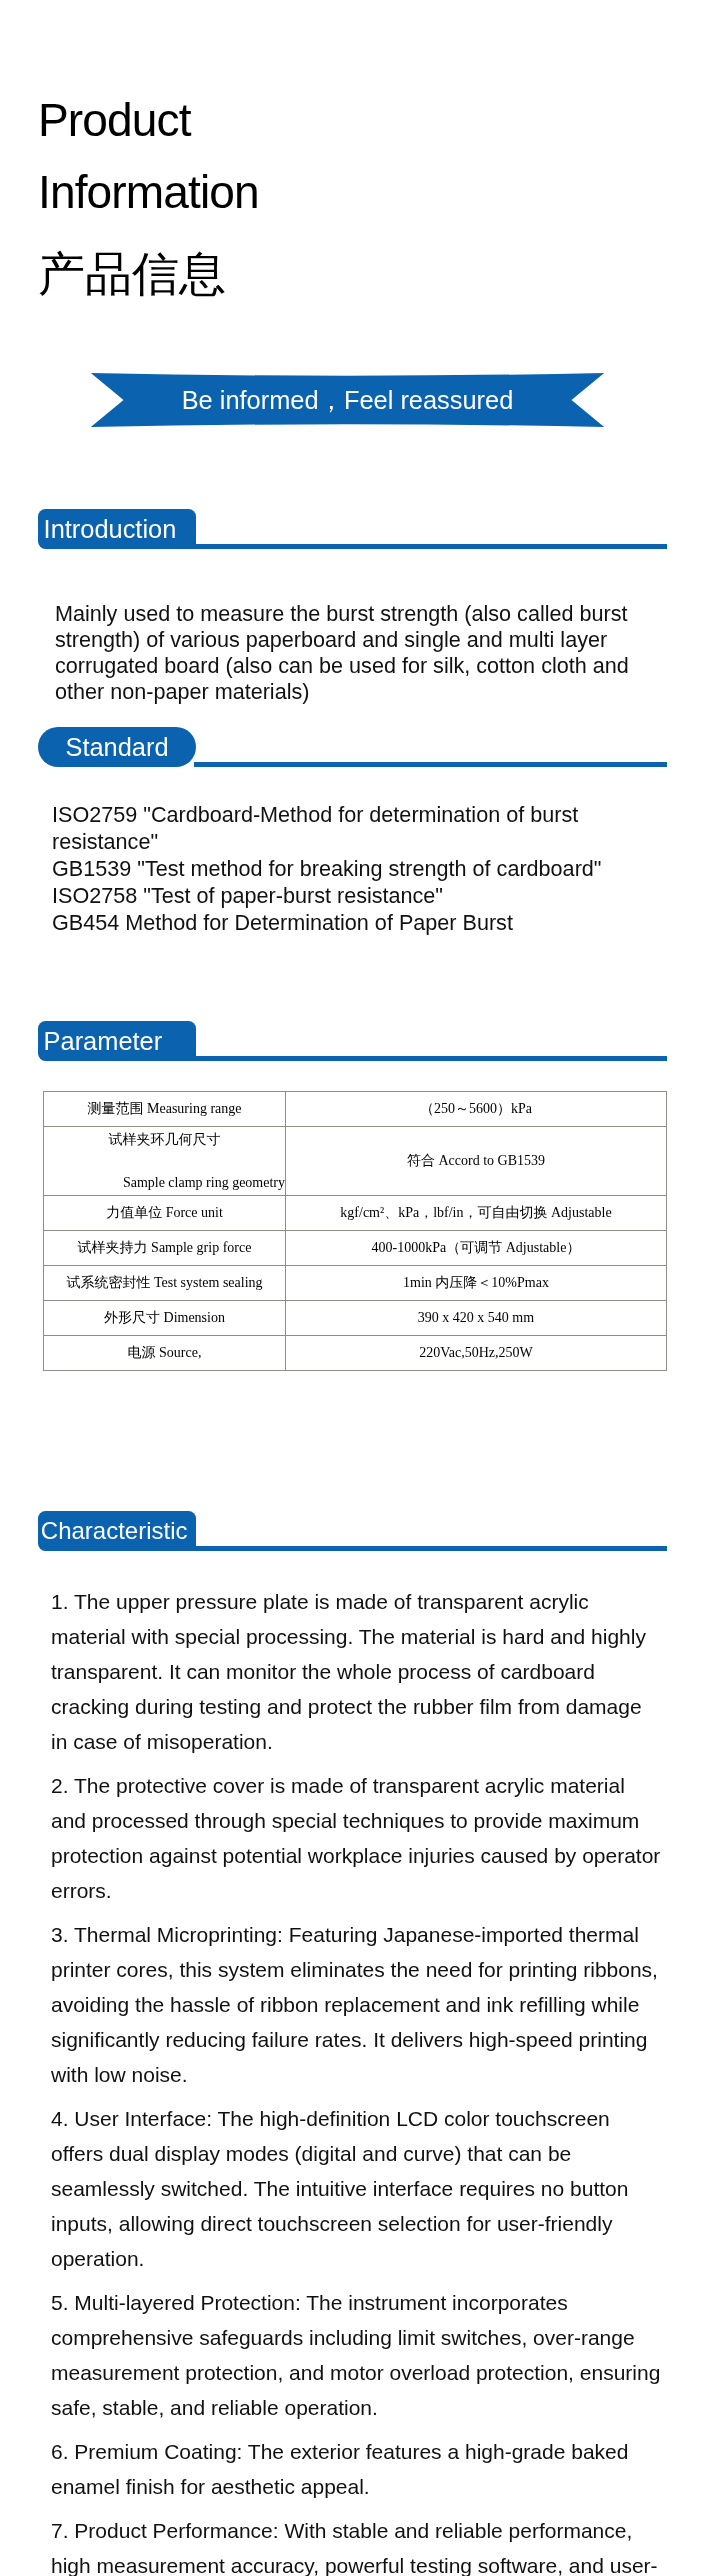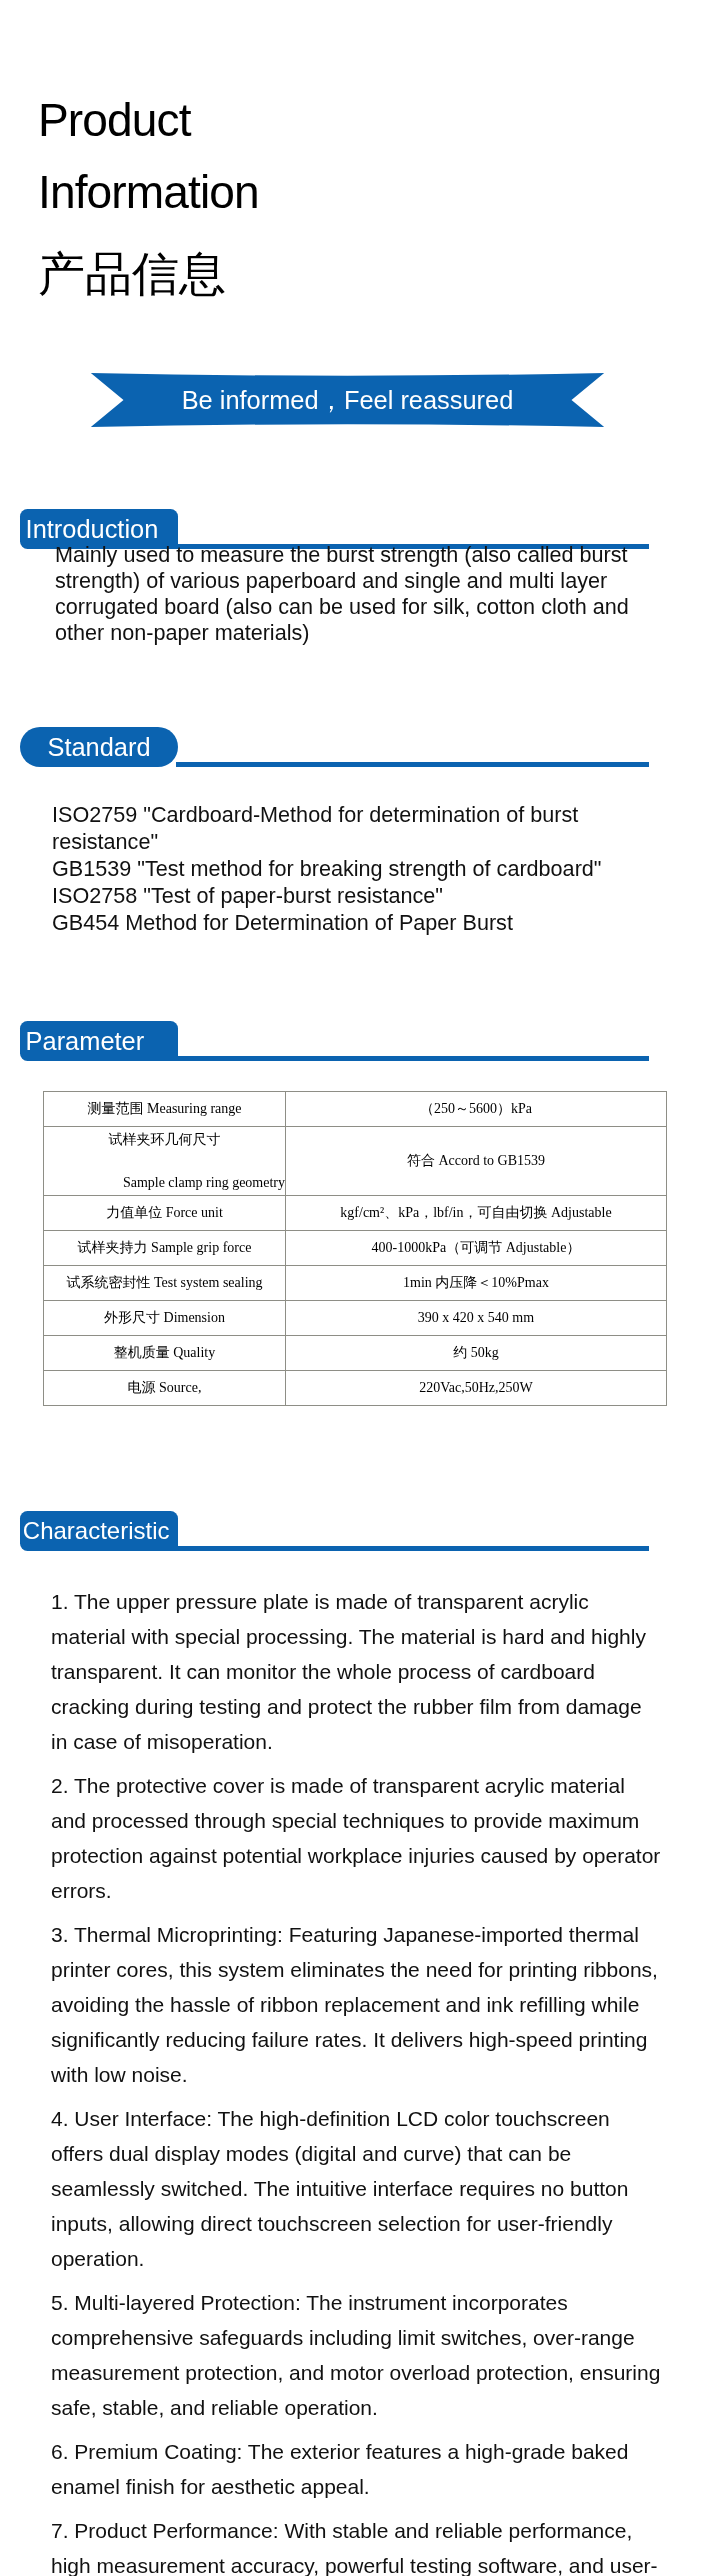--- a/index.html
+++ b/index.html
@@ -10,28 +10,28 @@
   #title1 { top: 92px; }
   #title2 { top: 164px; }
   .title-cn { position: absolute; left: 38px; top: 246px; font-size: 47px; line-height: 56px;
               font-family: "DejaVu Sans", sans-serif; color: #000; text-align: right; }
 
   .banner { position: absolute; left: 89px; top: 372px; width: 517px; height: 56px; }
   .banner svg { position: absolute; left: 0; top: 0; }
   .banner-text { position: absolute; left: 0; right: 0; top: 0; height: 56px; line-height: 56px;
                  text-align: center; color: #fff; font-size: 25.4px; font-weight: normal; }
 
-  .sec-head { position: absolute; left: 20px; width: 629px; height: 40px; }
+  .sec-head { position: absolute; left: 38px; width: 629px; height: 40px; }
   .sec-tab { position: absolute; left: 0; top: 0; height: 40px; width: 158px; background: #0b63b0;
              border-radius: 7.5px 7.5px 0 7.5px; color: #fff; font-size: 25.4px; line-height: 40px; box-sizing: border-box;
              padding-left: 5.6px; white-space: nowrap; overflow: hidden; }
   .sec-tab.center { text-align: center; padding-left: 0; border-radius: 20px; }
   .sec-line { position: absolute; left: 156px; right: 0; bottom: 0; height: 4.7px; background: #0b63b0; }
 
-  .intro-text { position: absolute; left: 55px; top: 542px; width: 602px; font-size: 21.6px; line-height: 26px; color: #111; }
+  .intro-text { position: absolute; left: 55px; top: 601px; width: 602px; font-size: 21.6px; line-height: 26px; color: #111; }
   .std-list { position: absolute; left: 52px; top: 801px; width: 611px; font-size: 21.6px; line-height: 27px; color: #111; }
   .std-list div { margin: 0; }
 
   table.params { position: absolute; left: 43px; top: 1091px; width: 624px; border-collapse: collapse;
                  font-family: "Liberation Serif", "DejaVu Serif", serif; font-size: 14px; color: #000000; }
   table.params td { border: 1.9px solid #8e8e86; text-align: center; vertical-align: middle; padding: 0;
                     height: 34px; white-space: nowrap; overflow: hidden; }
   table.params td.k { width: 241px; }
   table.params tr.tall td { height: 68px; }
   .k-stack { display: flex; flex-direction: column; justify-content: space-between; height: 60px; }
@@ -100,24 +100,20 @@
   </tr>
   <tr>
     <td class="k">试系统密封性 Test system sealing</td>
     <td>1min 内压降＜10%Pmax</td>
   </tr>
   <tr>
     <td class="k">外形尺寸 Dimension</td>
     <td>390 x 420 x 540 mm</td>
   </tr>
   <tr>
-    <td class="k">整机质量 Quality</td>
-    <td>约 50kg</td>
-  </tr>
-  <tr>
     <td class="k">电源 Source,</td>
     <td>220Vac,50Hz,250W</td>
   </tr>
 </tbody>
   </table>
 
 <div class="sec-head" style="top:1511px;">
   <div class="sec-tab" style="padding-left:2.8px;font-size:24px;">Characteristic</div>
   <div class="sec-line"></div>
 </div>

